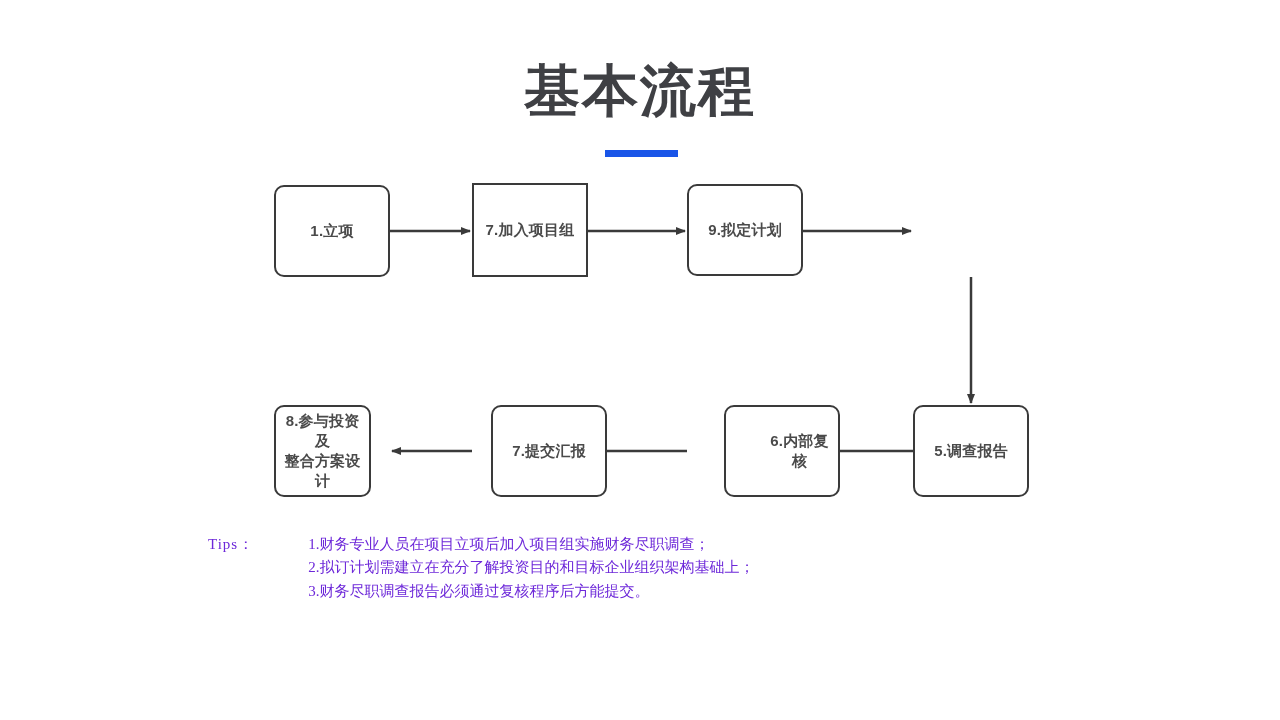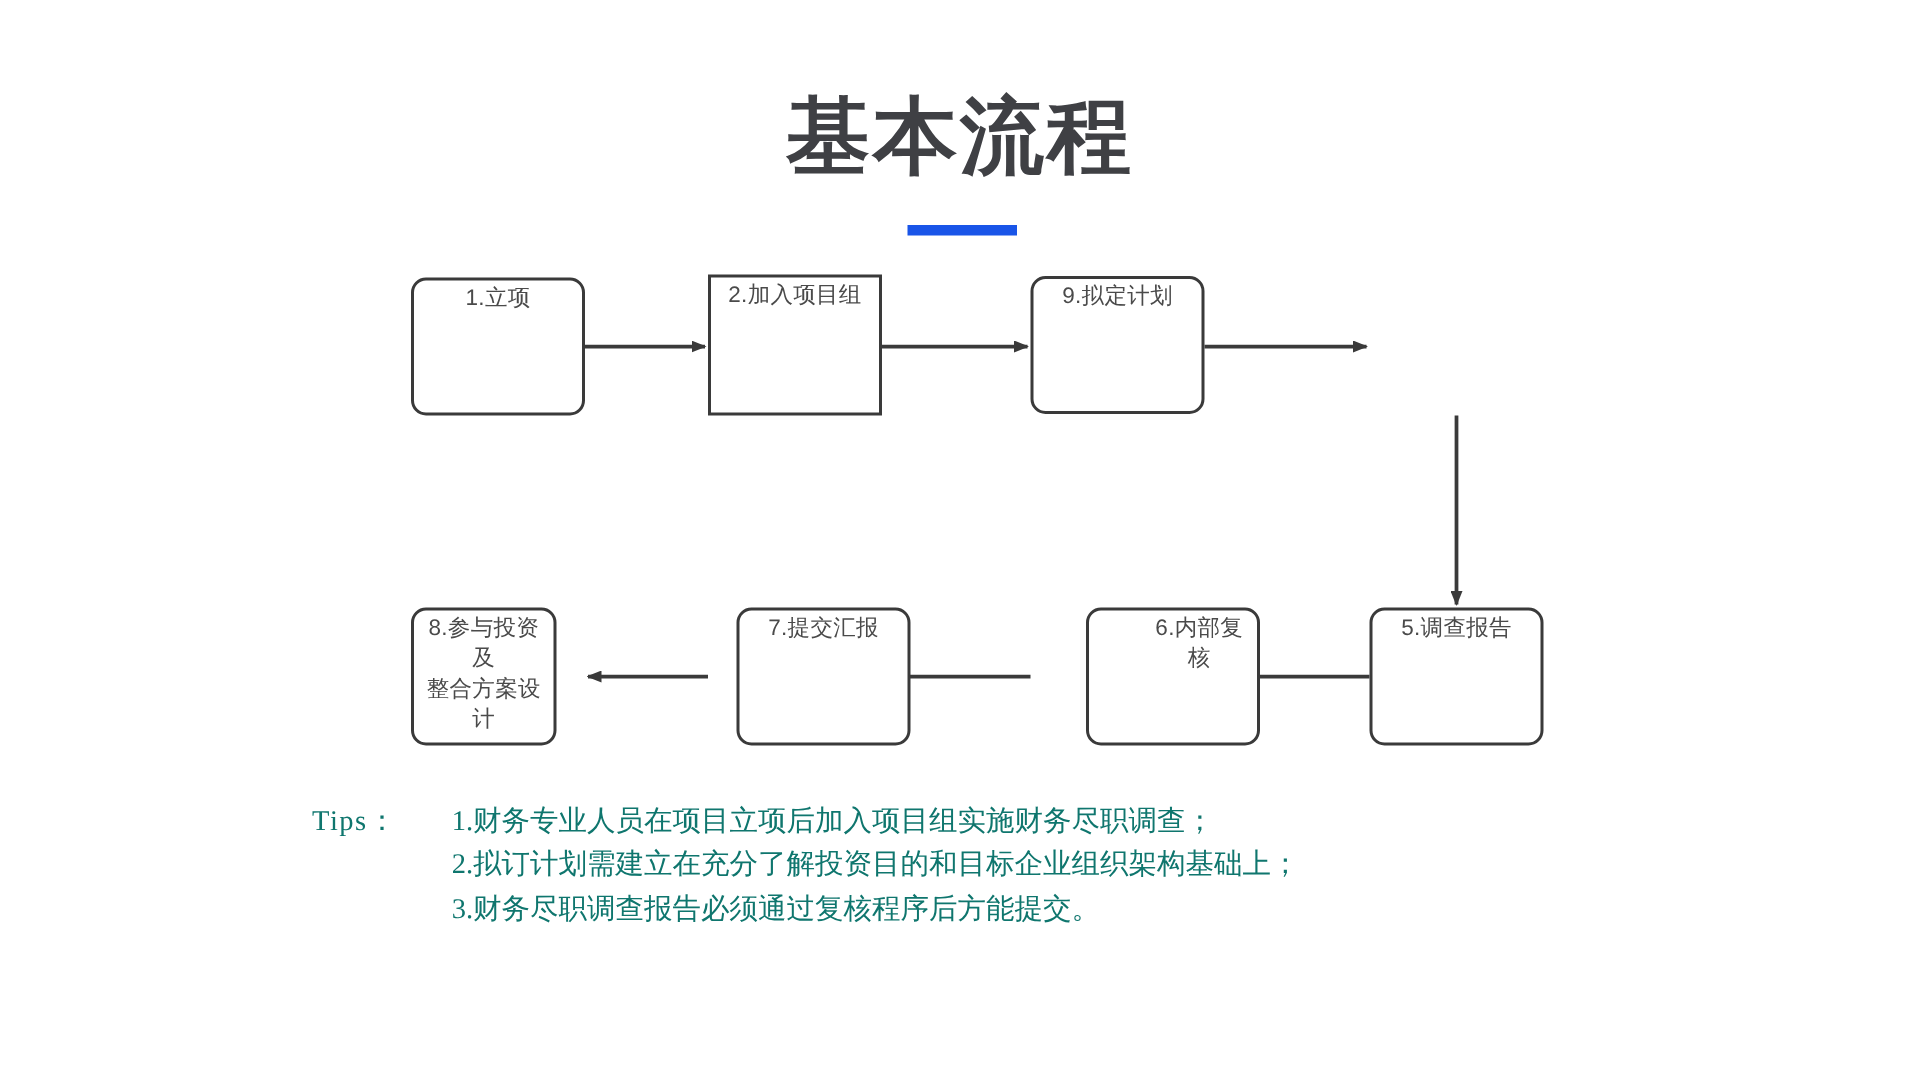--- a/index.html
+++ b/index.html
@@ -45,27 +45,29 @@
     top: 0;
     width: 1280px;
     height: 720px;
   }
   .flow-box {
     position: absolute;
     box-sizing: border-box;
     border: 2px solid #3a3a3a;
     background: #ffffff;
     display: flex;
+    align-items: center;
     justify-content: center;
     text-align: center;
     color: #4a4a4a;
     font-size: 15px;
     line-height: 1.35;
     letter-spacing: 0.2px;
     padding: 2px 4px;
+    font-weight: bold;
   }
   .flow-box.rounded { border-radius: 10px; }
   .flow-box.square  { border-radius: 0; }
 
   
   #connectors {
     position: absolute;
     left: 0;
     top: 0;
     width: 1280px;
@@ -74,23 +76,24 @@
   }
 
   
   #tips-block {
     position: absolute;
     left: 208px;
     top: 533px;
     display: flex;
     align-items: flex-start;
     font-family: "Liberation Serif", "DejaVu Serif", serif;
-    font-size: 19px;
-    color: #0f766e;
+    font-size: 15px;
+    color: #6d28d9;
     line-height: 1.55;
+    gap: 18px;
   }
   #tips-label {
     white-space: nowrap;
     padding-right: 6px;
     letter-spacing: 1px;
   }
   #tips-list {
     display: flex;
     flex-direction: column;
   }
@@ -126,21 +129,21 @@
     <line x1="913" y1="451" x2="805" y2="451" stroke="#3a3a3a" stroke-width="2.5" marker-end="url(#arrowhead-l)"></line>
     <line x1="687" y1="451" x2="590" y2="451" stroke="#3a3a3a" stroke-width="2.5" marker-end="url(#arrowhead-l)"></line>
     <line x1="472" y1="451" x2="392" y2="451" stroke="#3a3a3a" stroke-width="2.5" marker-end="url(#arrowhead-l)"></line>
   </svg>
 
   <div class="flow-box rounded" style="left:274px; top:185px; width:116px; height:92px;">
     <span>1.立项</span>
   </div>
 
   <div class="flow-box square" style="left:472px; top:183px; width:116px; height:94px;">
-    <span>2.加入项目组</span>
+    <span>7.加入项目组</span>
   </div>
 
   <div class="flow-box rounded" style="left:687px; top:184px; width:116px; height:92px;">
     <span>9.拟定计划</span>
   </div>
 
 
   <div class="flow-box rounded" style="left:913px; top:405px; width:116px; height:92px;">
     <span>5.调查报告</span>
   </div>

